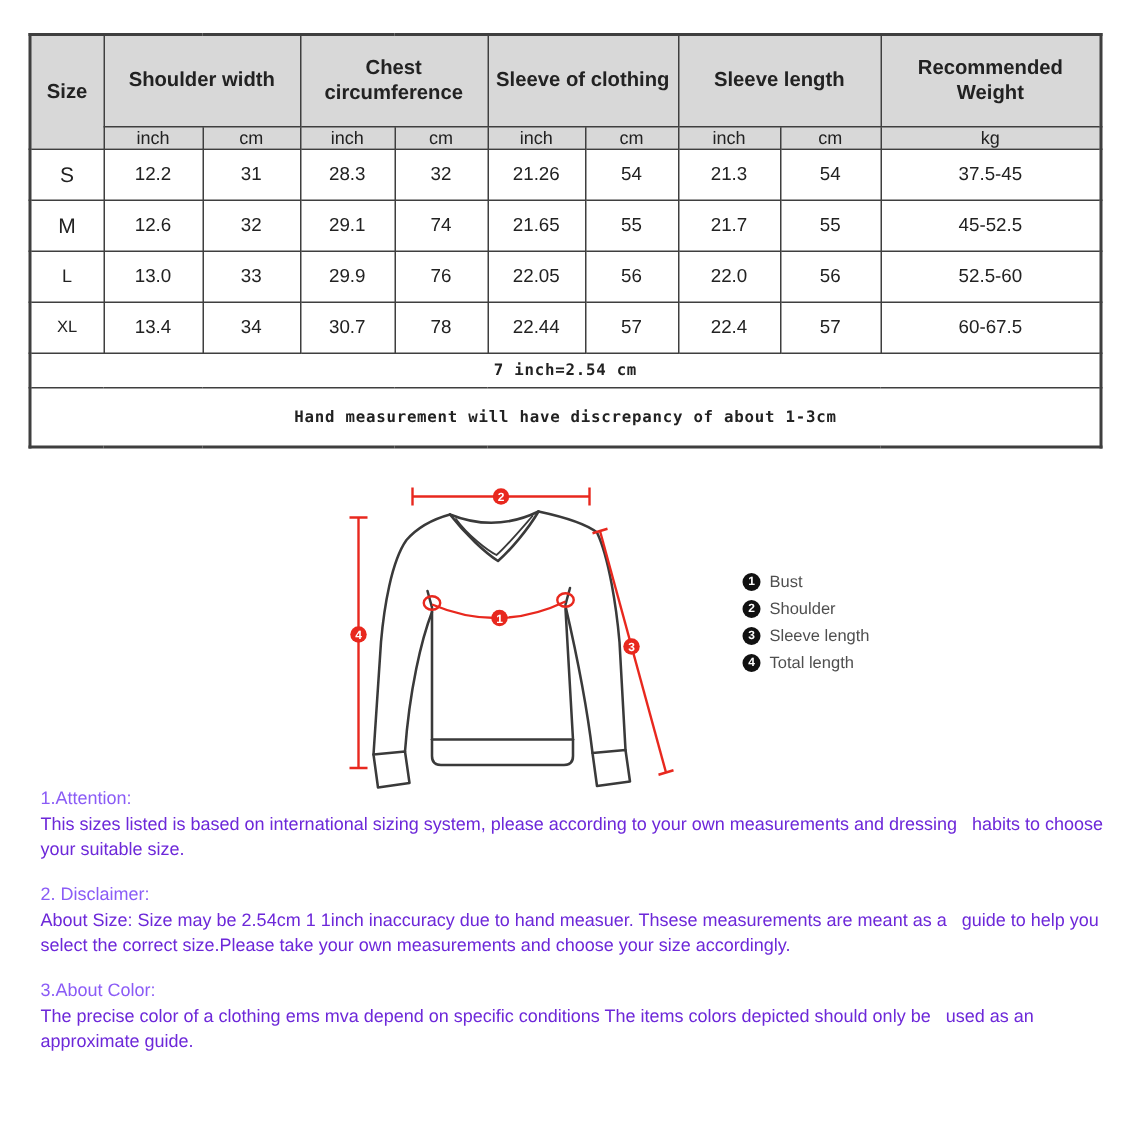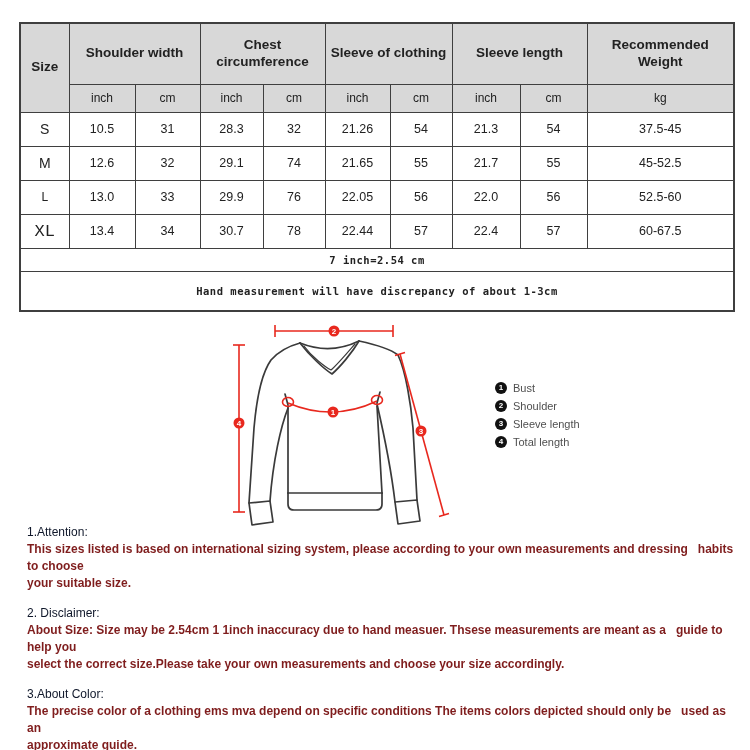--- a/index.html
+++ b/index.html
@@ -13,54 +13,54 @@
   .table-wrap { position:absolute; left:19px; top:22px; width:716px; }
   table.size-chart {
     width:100%; border-collapse:collapse; table-layout:fixed;
     border:2px solid #3f3f3f;
   }
   table.size-chart th, table.size-chart td {
     border:1px solid #3f3f3f; text-align:center; vertical-align:middle;
     color:#222; padding:0 2px;
   }
   tr.hdr-main { height:61px; }
-  tr.hdr-units { height:28px; }
+  tr.hdr-units { height:15px; }
   tr.data-row { height:34px; }
   tr.note-row-1 { height:23px; }
   tr.note-row-2 { height:40px; }
   th.group-hdr, th.size-hdr {
     background:#d8d8d8; font-size:13.5px; font-weight:bold; line-height:1.25;
   }
   th.unit-hdr { background:#d8d8d8; font-size:12px; font-weight:normal; }
   th.row-size { font-weight:normal; background:#fff; }
   .sz-S, .sz-M { font-size:14px; }
   .sz-L { font-size:12px; }
-  .sz-XL { font-size:17px;font-family:Liberation Mono, monospace; }
+  .sz-XL { font-size:11px; }
   td.val { font-size:12.5px; background:#fff; }
   td.note-cell {
     background:#fff; font-family:"DejaVu Sans Mono", monospace;
     font-weight:bold; font-size:10.5px; letter-spacing:0.5px; color:#111;
   }
 
   
   svg.diagram { position:absolute; left:215px; top:310px; }
   .legend { position:absolute; left:495px; top:379px; }
   .legend-item { display:flex; align-items:center; height:18px; }
   .legend-dot {
     width:12px; height:12px; border-radius:50%; background:#111;
     color:#fff; font-size:8px; font-weight:bold; line-height:12px;
     text-align:center; margin-right:6px; flex:0 0 12px;
   }
   .legend-label { font-size:11px; color:#4f4f4f;text-align:right; }
 
   
   .notes-text { position:absolute; left:27px; top:524px; width:712px; }
   .note-section { margin-bottom:13px; }
-  .note-heading { font-size:12px; line-height:17px; color:#0f172a; white-space:pre-wrap; }
-  .note-body { font-size:12px; line-height:17px; color:#7f1d1d; white-space:pre-wrap;font-weight:bold; }
+  .note-heading { font-size:12px; line-height:17px; color:#8b5cf6; white-space:pre-wrap; }
+  .note-body { font-size:12px; line-height:17px; color:#6d28d9; white-space:pre-wrap; }
 </style>
 </head>
 <body>
 
 <div class="page">
 
   <div class="table-wrap">
     <table class="size-chart">
       <colgroup>
         <col style="width:49px">
@@ -91,21 +91,21 @@
           <th class="unit-hdr">inch</th>
           <th class="unit-hdr">cm</th>
           <th class="unit-hdr">inch</th>
           <th class="unit-hdr">cm</th>
           <th class="unit-hdr">kg</th>
         </tr>
       </thead>
       <tbody>
         <tr class="data-row">
           <th class="row-size sz-S">S</th>
-          <td class="val">10.5</td>
+          <td class="val">12.2</td>
           <td class="val">31</td>
           <td class="val">28.3</td>
           <td class="val">32</td>
           <td class="val">21.26</td>
           <td class="val">54</td>
           <td class="val">21.3</td>
           <td class="val">54</td>
           <td class="val">37.5-45</td>
         </tr>
         <tr class="data-row">

